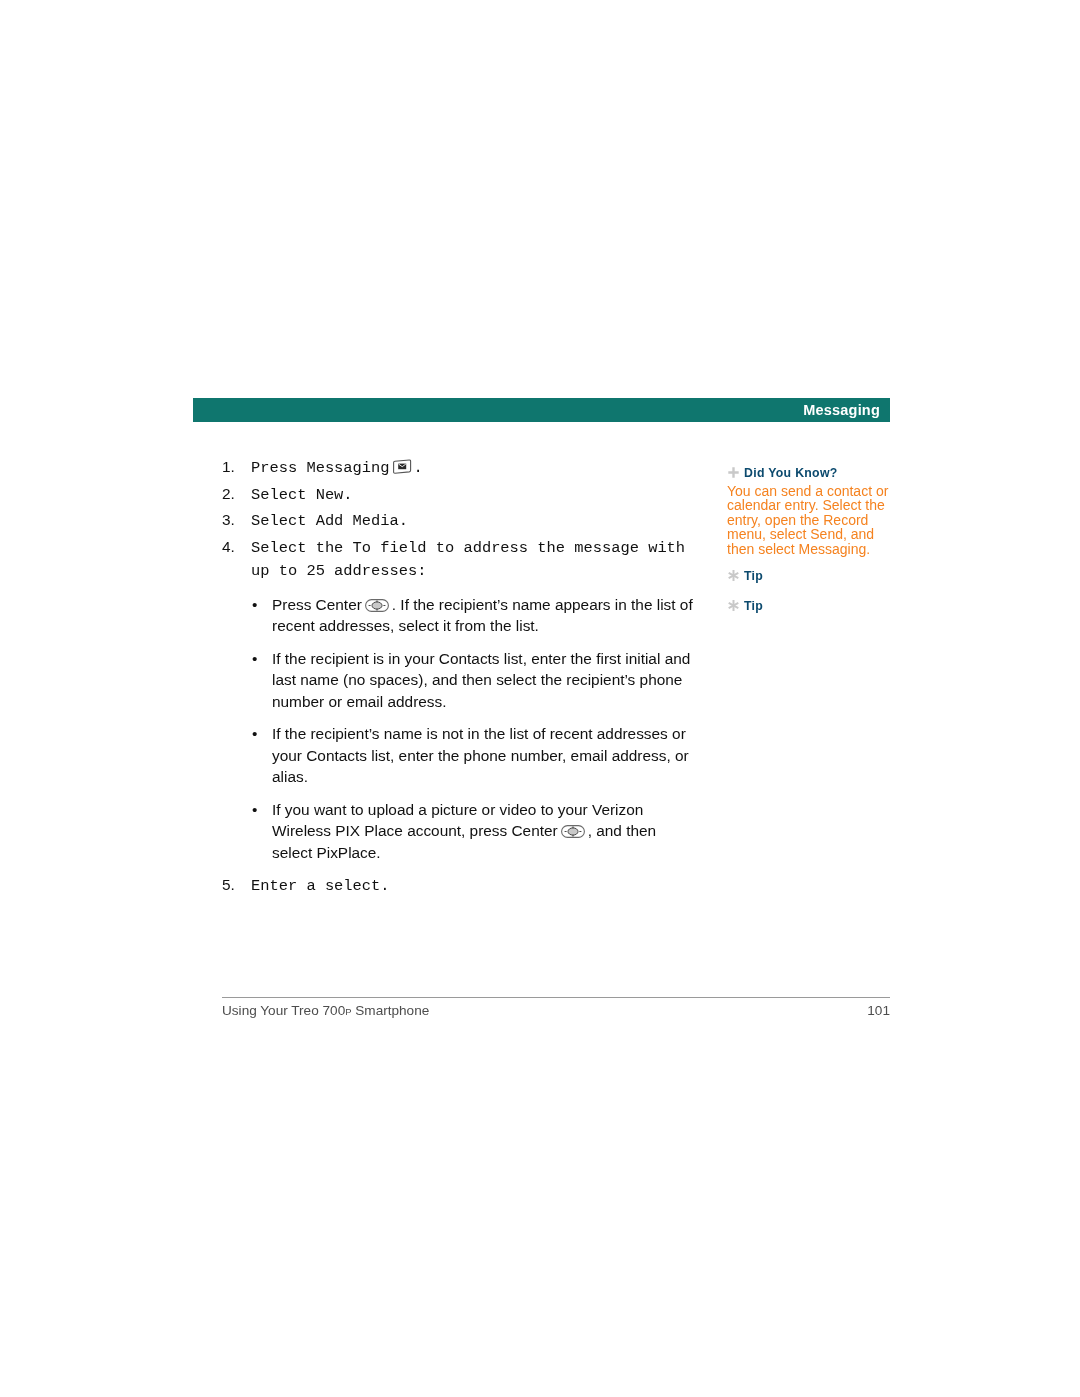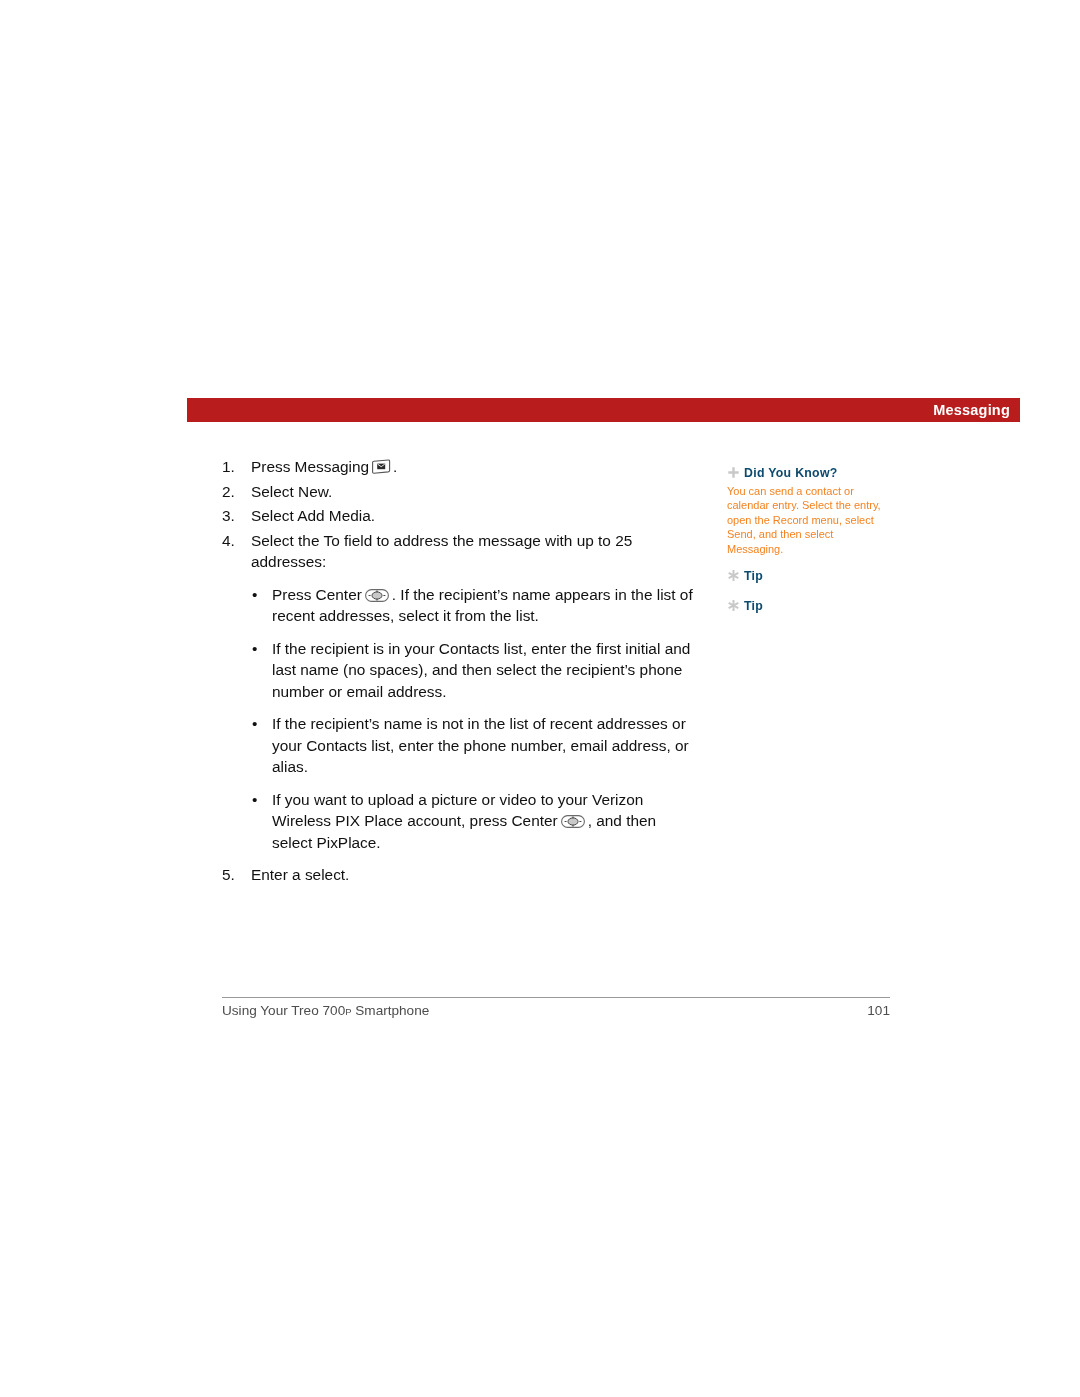--- a/index.html
+++ b/index.html
@@ -19,25 +19,25 @@
   .page {
     position: absolute;
     left: 0; top: 0;
     width: 1080px;
     height: 1397px;
   }
 
   
   .header-bar {
     position: absolute;
-    left: 187px;
+    left: 193px;
     top: 398px;
-    width: 833px;
+    width: 697px;
     height: 24px;
-    background: #b91c1c;
+    background: #0f766e;
     box-sizing: border-box;
   }
   .header-title {
     position: absolute;
     right: 10px;
     top: 50%;
     transform: translateY(-50%);
     color: #ffffff;
     font-size: 14.5px;
     font-weight: bold;
@@ -63,21 +63,21 @@
     color: #111;
   }
   .num-item > .num {
     position: absolute;
     left: 0;
     top: 0;
     width: 22px;
     text-align: left;
     font-size: 15.4px;
   }
-  .num-item .txt { display: inline; }
+  .num-item .txt { display: inline; font-family: Liberation Mono, monospace; }
 
   .bullet-list {
     margin: 0;
     padding: 0;
     list-style: none;
   }
   .bullet-item {
     position: relative;
     padding-left: 50px;
     font-size: 15.4px;
@@ -124,21 +124,21 @@
     white-space: nowrap;
   }
   .tip-head .tip-glyph {
     display: inline-block;
     width: 13px;
     margin-right: 4px;
     vertical-align: -2px;
   }
   .tip-body {
     color: #f5821f;
-    font-size: 11px;
+    font-size: 14px;
     line-height: 14.4px;
   }
 
   
   .footer-rule {
     position: absolute;
     left: 222px;
     top: 997px;
     width: 668px;
     height: 1px;

